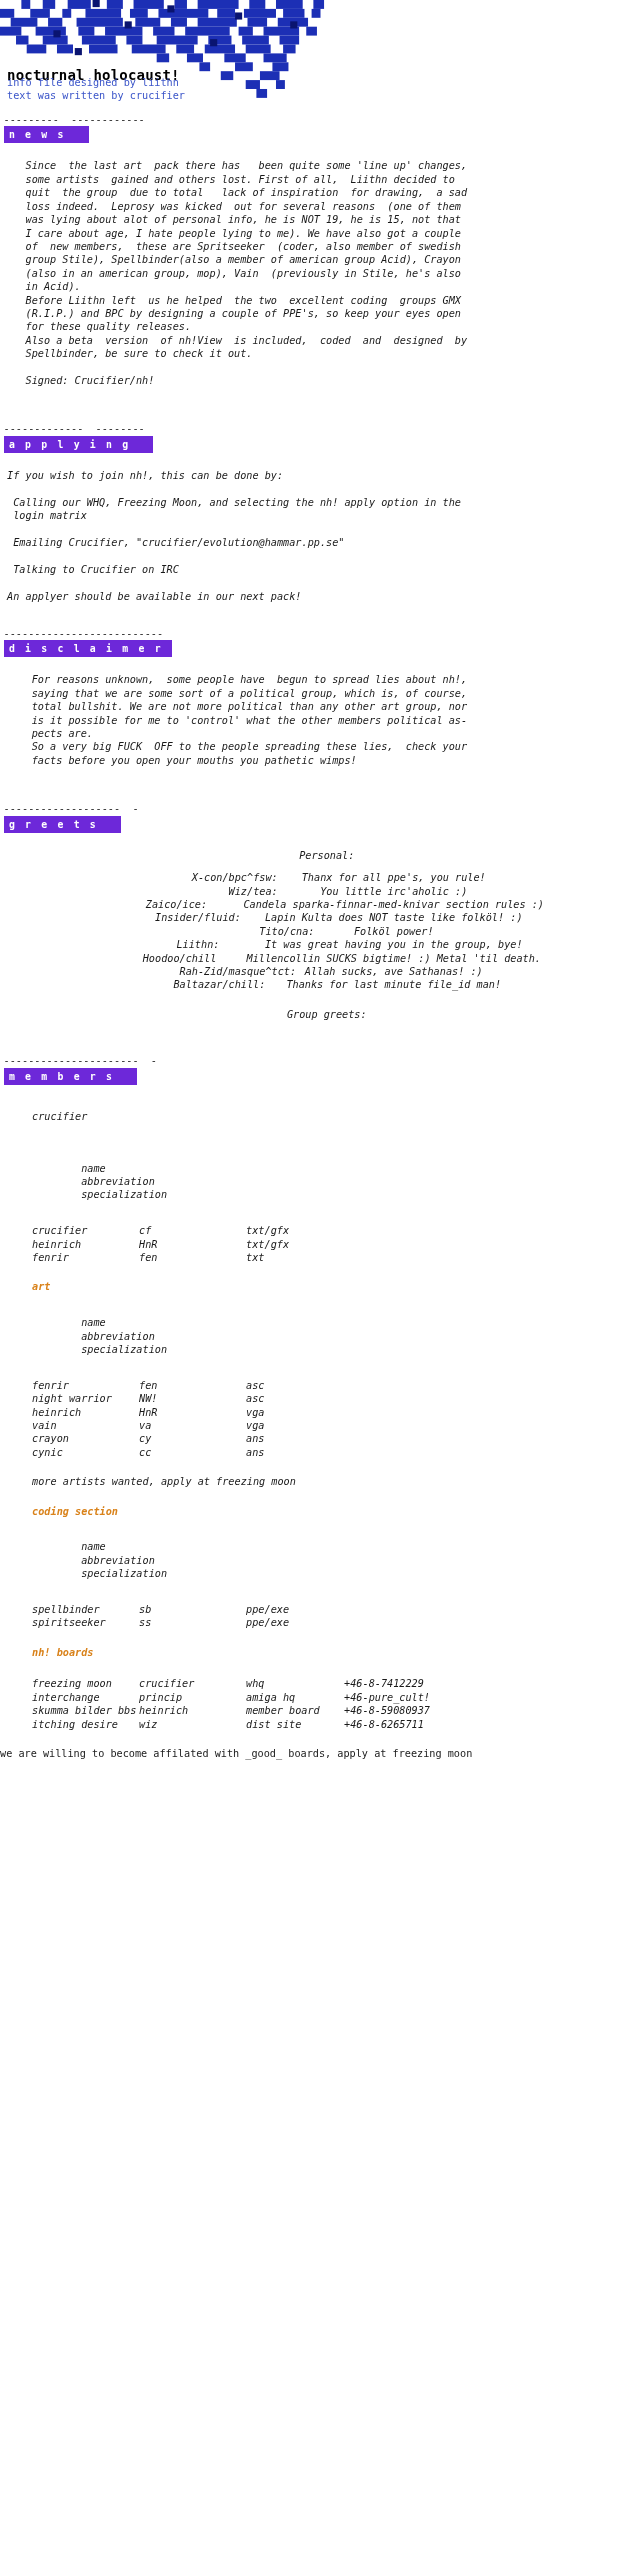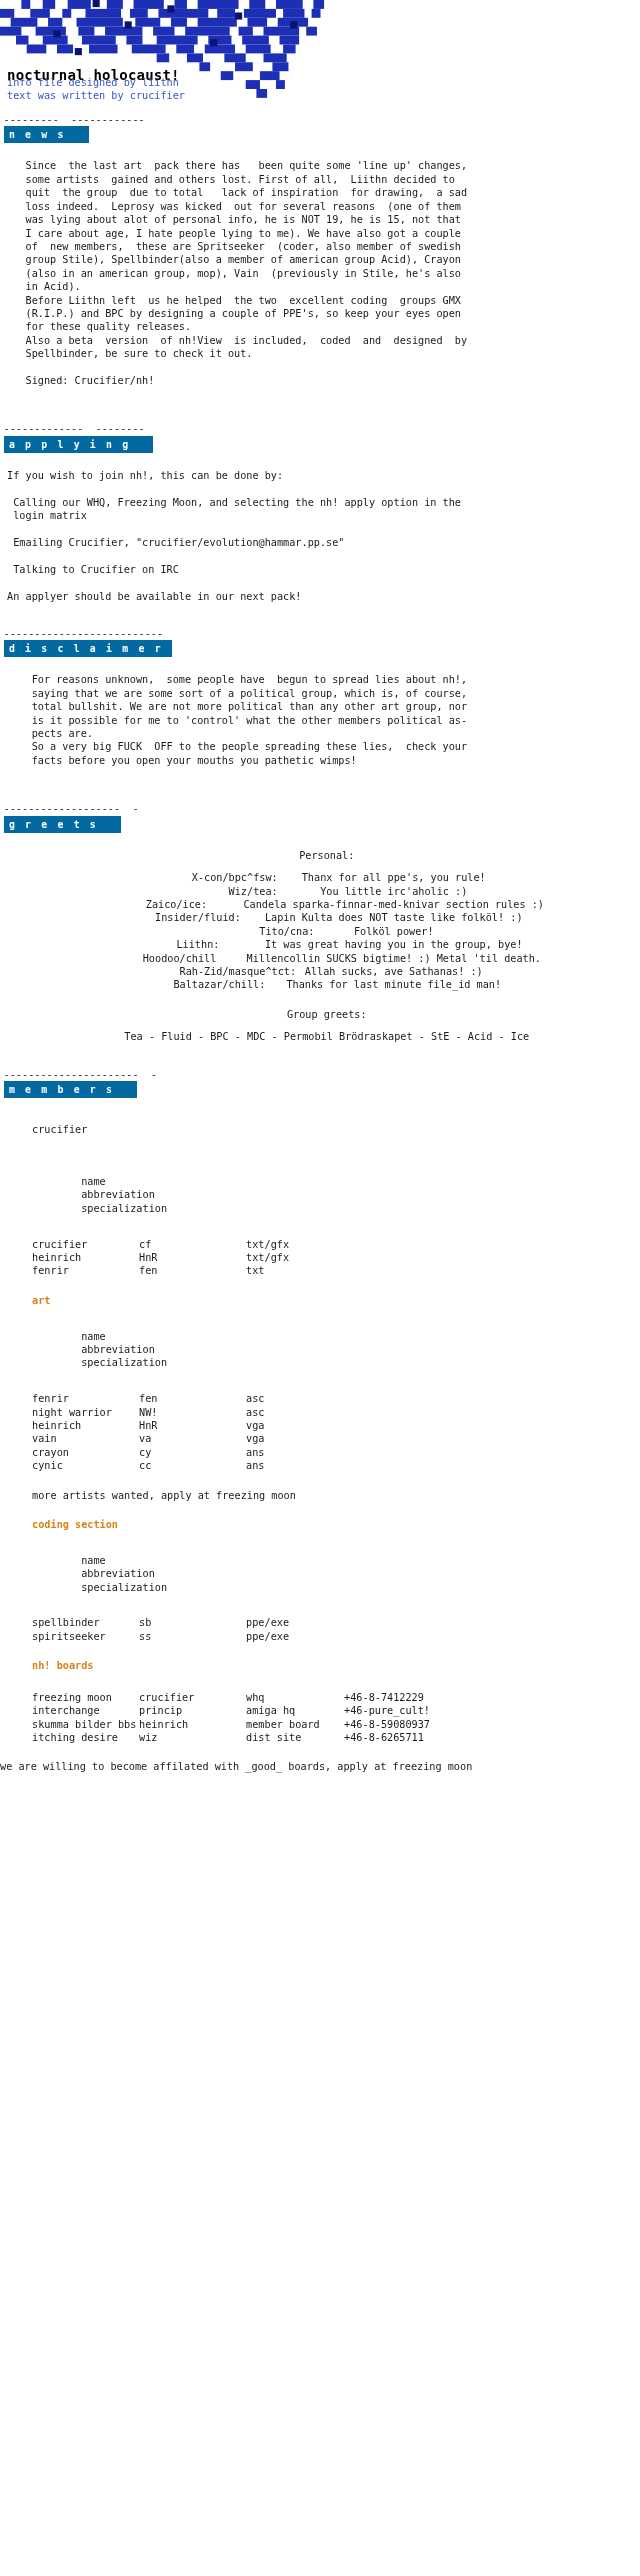--- a/index.html
+++ b/index.html
@@ -55,32 +55,32 @@
   .rule {
     color: #222;
     white-space: pre;
     font-size: 10.2px;
     line-height: 11.6px;
     padding-left: 3.6px;
     letter-spacing: 0px;
   }
   .sec-head {
     display: inline-block;
-    background: #0369a1;
+    background: #6d28d9;
     color: #ffffff;
     font-weight: bold;
     font-size: 9.8px;
     letter-spacing: 2.2px;
     padding: 1.8px 9px 1.8px 5.3px;
     margin-left: 3.6px;
   }
   .sec-head.wide { padding-right: 23px; }
   .sec-bar-row { margin-top: 0.9px; }
 
-  .block { padding: 0 7.1px; }
+  .block { padding: 0 7.1px; font-style: italic; }
   .block p, .block pre {
     margin: 0;
     white-space: pre-wrap;
     font-family: inherit;
     font-size: 10.2px;
     line-height: 13.4px;
   }
   pre.mono {
     margin: 0;
     white-space: pre;
@@ -283,21 +283,20 @@
       <div class="tbl-row"><span style="display:inline-block;width:134px">Insider/fluid:</span><span>Lapin Kulta does NOT taste like folköl! :)</span></div>
       <div class="tbl-row"><span style="display:inline-block;width:134px">Tito/cna:</span><span>Folköl power!</span></div>
       <div class="tbl-row"><span style="display:inline-block;width:134px">Liithn:</span><span>It was great having you in the group, bye!</span></div>
       <div class="tbl-row"><span style="display:inline-block;width:134px">Hoodoo/chill</span><span>Millencollin SUCKS bigtime! :) Metal 'til death.</span></div>
       <div class="tbl-row"><span style="display:inline-block;width:134px">Rah-Zid/masque^tct:</span><span>Allah sucks, ave Sathanas! :)</span></div>
       <div class="tbl-row"><span style="display:inline-block;width:134px">Baltazar/chill:</span><span>Thanks for last minute file_id man!</span></div>
     </div>
     <div class="gap-m"></div>
     <div class="indent">Group greets:</div>
     <div class="gap-s"></div>
-    <div class="indent">Tea - Fluid - BPC - MDC - Permobil Brödraskapet - StE - Acid - Ice</div>
   </div>
 
   <div class="gap-l"></div>
 
   <div class="rule">----------------------  -</div>
   <div class="sec-bar-row">
     <span class="sec-head wide">m e m b e r s</span>
   </div>
   <div class="gap-m"></div>
 

